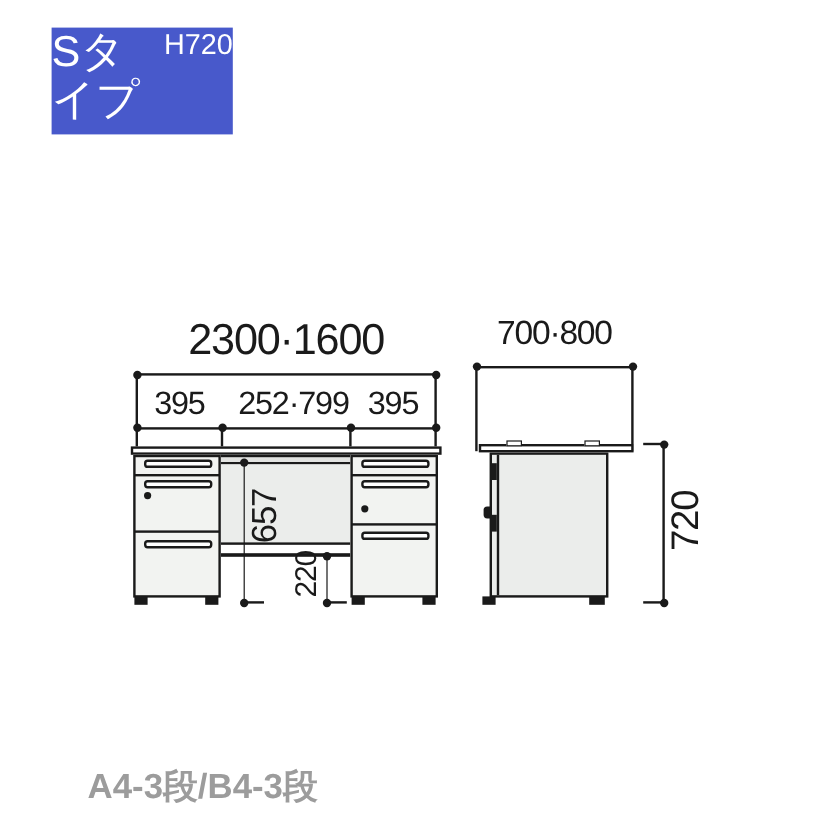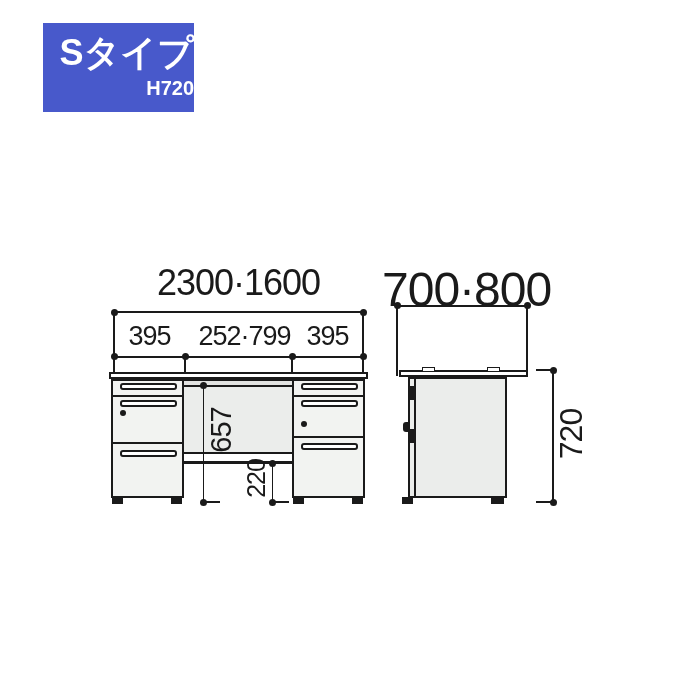--- a/index.html
+++ b/index.html
@@ -8,24 +8,24 @@
     --drawer:#f2f3f1;
     --badge:#4859cb;
   }
   html,body{margin:0;padding:0;background:#fff;}
   #canvas{
     position:relative;width:700px;height:700px;background:#ffffff;overflow:hidden;
     font-family:"Liberation Sans","DejaVu Sans",sans-serif;color:var(--ink);
   }
   .abs{position:absolute;box-sizing:border-box;}
   
-  .badge{display:flex;flex-direction:column;align-items:flex-end;justify-content:center;
-         background:var(--badge);color:#fff;font-weight:bold;}
+  .badge{display:flex;align-items:flex-start;justify-content:center;
+         background:var(--badge);color:#fff;font-weight:normal;}
   .badge .l1{font-size:36px;line-height:40px;letter-spacing:0px;}
-  .badge .l2{font-size:20px;line-height:30px;}
+  .badge .l2{font-size:24px;line-height:30px;}
   
   .hline{background:var(--ink);height:2px;}
   .vline{background:var(--ink);width:1.6px;}
   .dot{width:7px;height:7px;border-radius:50%;background:var(--ink);}
   .tick{background:var(--ink);height:1.6px;}
   .dimtext{color:var(--ink);text-align:center;letter-spacing:-1px;font-weight:500;}
   .vtext{transform:rotate(-90deg);transform-origin:center center;}
   
   .outline{border:2px solid var(--ink);background:#fff;}
   .ped{border:2px solid var(--ink);background:var(--drawer);}
@@ -105,21 +105,21 @@
 
     <div class="abs vline" style="left:271.7px;top:463px;height:39px;"></div>
     <div class="abs dot" style="left:269px;top:459.5px;"></div>
     <div class="abs dot" style="left:269px;top:498.5px;"></div>
     <div class="abs tick" style="left:272.5px;top:501px;width:16px;"></div>
     <div class="abs dimtext vtext" style="left:216px;top:466px;width:80px;height:25px;font-size:25px;line-height:25px;">220</div>
   </div>
 
   <div>
 
-    <div class="abs dimtext" style="left:382px;top:262px;width:160px;font-size:48px;">700·800</div>
+    <div class="abs dimtext" style="left:382px;top:262px;width:160px;font-size:28px;">700·800</div>
     <div class="abs hline" style="left:397px;top:304.5px;width:130px;"></div>
     <div class="abs dot" style="left:393.5px;top:302px;"></div>
     <div class="abs dot" style="left:523.5px;top:302px;"></div>
     <div class="abs vline" style="left:396.2px;top:306px;height:70px;"></div>
     <div class="abs vline" style="left:526px;top:306px;height:70px;"></div>
 
     <div class="abs outline" style="left:399px;top:370px;width:129px;height:7px;"></div>
     <div class="abs" style="left:422px;top:367px;width:13px;height:5px;border:1.5px solid var(--ink);background:#fff;"></div>
     <div class="abs" style="left:487px;top:367px;width:13px;height:5px;border:1.5px solid var(--ink);background:#fff;"></div>
 
@@ -132,14 +132,15 @@
     <div class="abs foot" style="left:491px;top:497px;width:13px;height:7px;"></div>
 
     <div class="abs vline" style="left:552.2px;top:370px;height:132px;"></div>
     <div class="abs dot" style="left:549.5px;top:366.5px;"></div>
     <div class="abs dot" style="left:549.5px;top:498.5px;"></div>
     <div class="abs tick" style="left:536px;top:369px;width:17px;"></div>
     <div class="abs tick" style="left:536px;top:501px;width:17px;"></div>
     <div class="abs dimtext vtext" style="left:531px;top:418px;width:80px;height:32px;font-size:32px;line-height:32px;">720</div>
   </div>
 
+  <div class="abs f2" style="left:73px;top:636px;">A4-3段/B4-3段</div>
 
 </div>
 
 </body></html>

